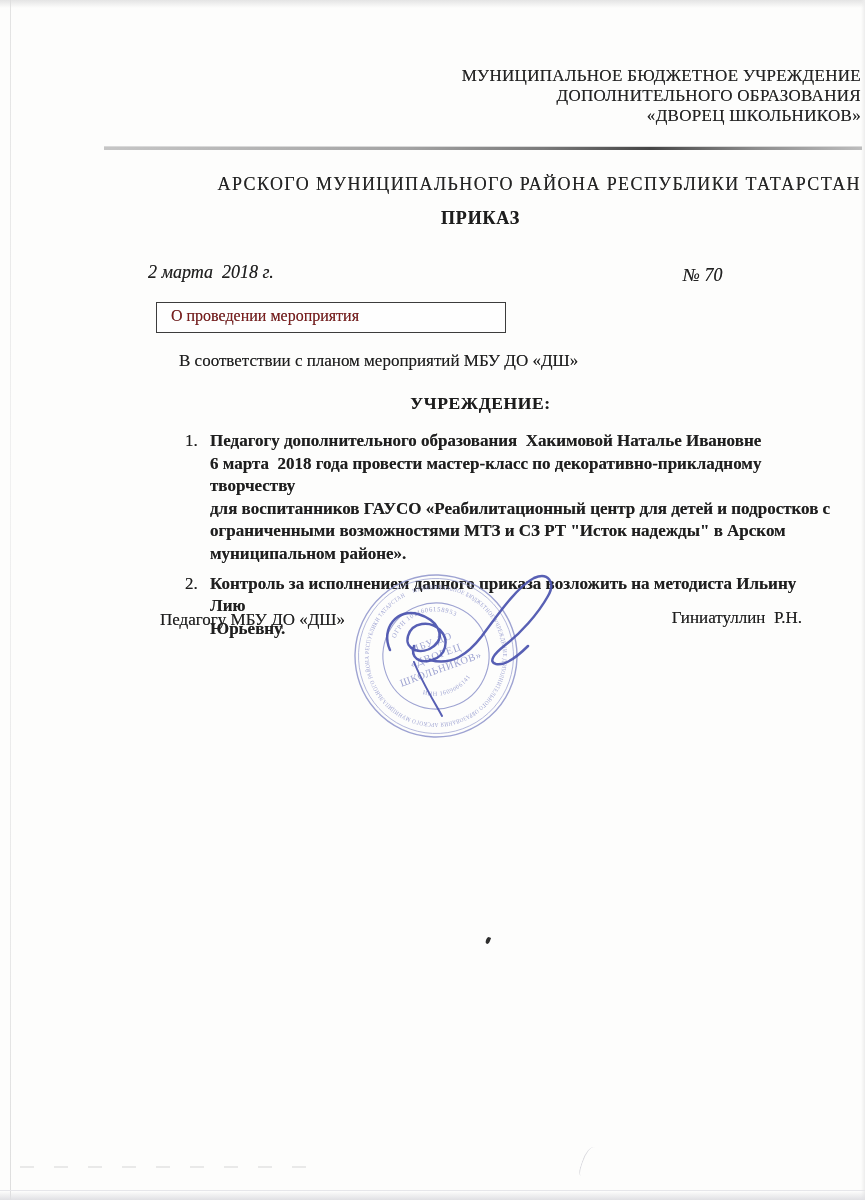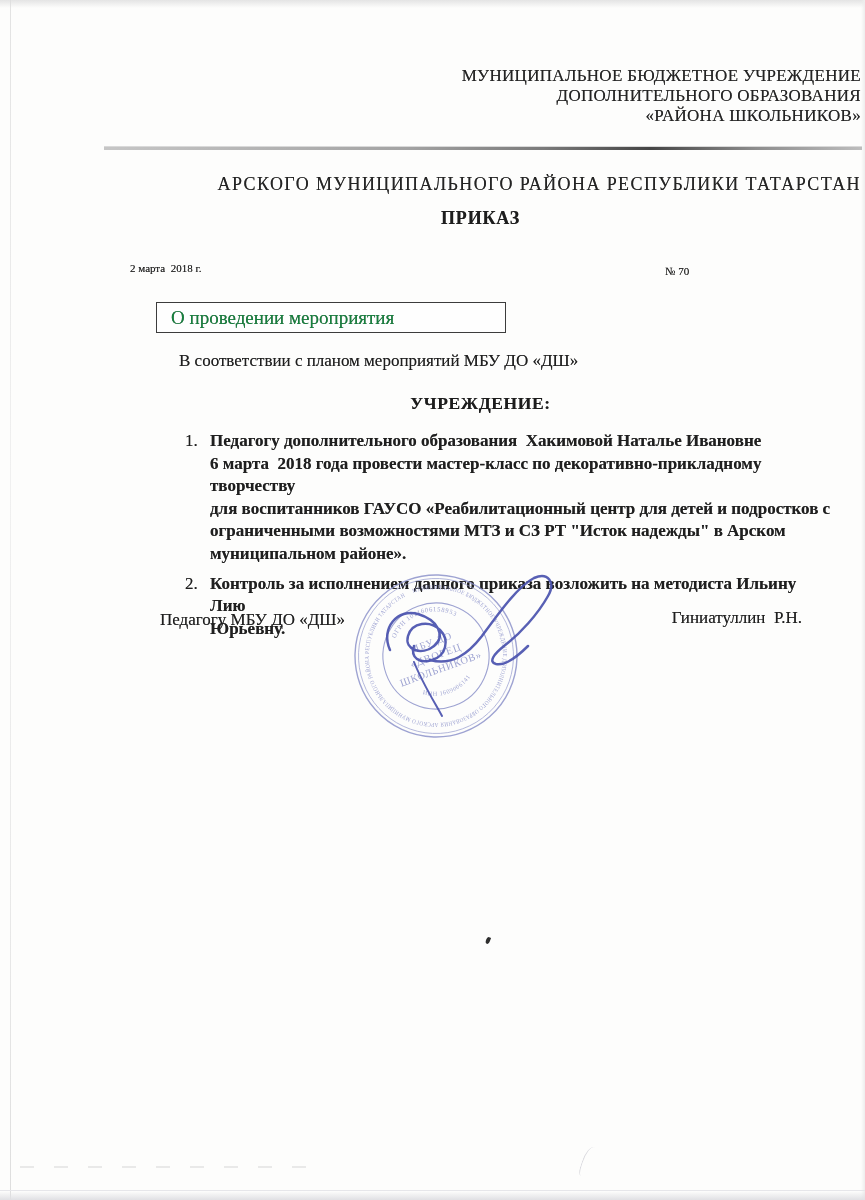--- a/index.html
+++ b/index.html
@@ -33,26 +33,26 @@
   
   .soft{text-shadow:0 0 .5px rgba(45,45,45,.65);}
   .header{position:absolute;left:100px;right:4px;top:66px;text-align:right;
     font-size:17px;line-height:20px;letter-spacing:.3px;color:#242424;}
   .header div:last-child{letter-spacing:1.4px;font-size:18px;margin-top:48px;}
   .header-rule{position:absolute;left:104px;right:3px;top:146px;height:3px;
     border-top:1px solid #d9d9d9;
     background:linear-gradient(to right,#c6c6c6,#a3a3a3 40%,#7a7a7a 58%,#454545 72%,#8d8d8d 86%,#bdbdbd);}
   .doc-title{position:absolute;left:100px;right:4px;top:208px;text-align:center;
     font-size:18px;font-weight:bold;letter-spacing:.8px;color:#1d1d1d;}
-  .date-row{position:absolute;left:130px;top:262px;right:0;height:20px;font-size:11px;}
+  .date-row{position:absolute;left:148px;top:262px;right:0;height:20px;font-size:18px;font-style:italic;}
   .date{position:absolute;left:0;top:0;white-space:pre-wrap;}
   .doc-number{position:absolute;left:535px;top:3px;}
   .subject-box{position:absolute;left:156px;top:302px;width:348px;height:29px;
     border:1.6px solid #3c3c3c;background:rgba(255,255,255,.6);}
-  .subject-box span{display:block;padding:4px 0 0 14px;font-size:19px;color:#15803d;}
+  .subject-box span{display:block;padding:4px 0 0 14px;font-size:16px;color:#7f1d1d;}
   .intro{position:absolute;left:179px;top:351px;font-size:17px;color:#1f1f1f;}
   .resolution{position:absolute;left:100px;right:4px;top:393px;text-align:center;
     font-size:17.5px;font-weight:bold;letter-spacing:.6px;color:#1c1c1c;}
   .items{position:absolute;left:185px;top:430px;width:648px;}
   .item{display:flex;font-size:17px;line-height:22.6px;color:#1f1f1f;}
   .item + .item{margin-top:7px;}
   .item .num{width:25px;flex:none;}
   .item .text{flex:1;white-space:pre-wrap;font-weight:bold;}
   .sign-row{position:absolute;left:160px;top:608px;right:63px;height:22px;font-size:17px;color:#1f1f1f;}
   .sign-label{position:absolute;left:0;top:2px;}
@@ -71,21 +71,21 @@
   <div class="edge-left-line"></div>
   <div class="edge-right"></div>
   <div class="edge-bottom"></div>
   <div class="faint-dashes"></div>
   <div class="pen-scratch"></div>
   <div class="speck"></div>
 
   <div class="header soft">
     <div>МУНИЦИПАЛЬНОЕ БЮДЖЕТНОЕ УЧРЕЖДЕНИЕ</div>
     <div>ДОПОЛНИТЕЛЬНОГО ОБРАЗОВАНИЯ</div>
-    <div>«РАЙОНА ШКОЛЬНИКОВ»</div>
+    <div>«ДВОРЕЦ ШКОЛЬНИКОВ»</div>
     <div>АРСКОГО МУНИЦИПАЛЬНОГО РАЙОНА РЕСПУБЛИКИ ТАТАРСТАН</div>
   </div>
   <div class="header-rule"></div>
 
   <div class="doc-title soft">ПРИКАЗ</div>
 
   <div class="date-row">
     <span class="date soft">2 марта  2018 г.</span>
     <span class="doc-number soft">№ 70</span>
   </div>

